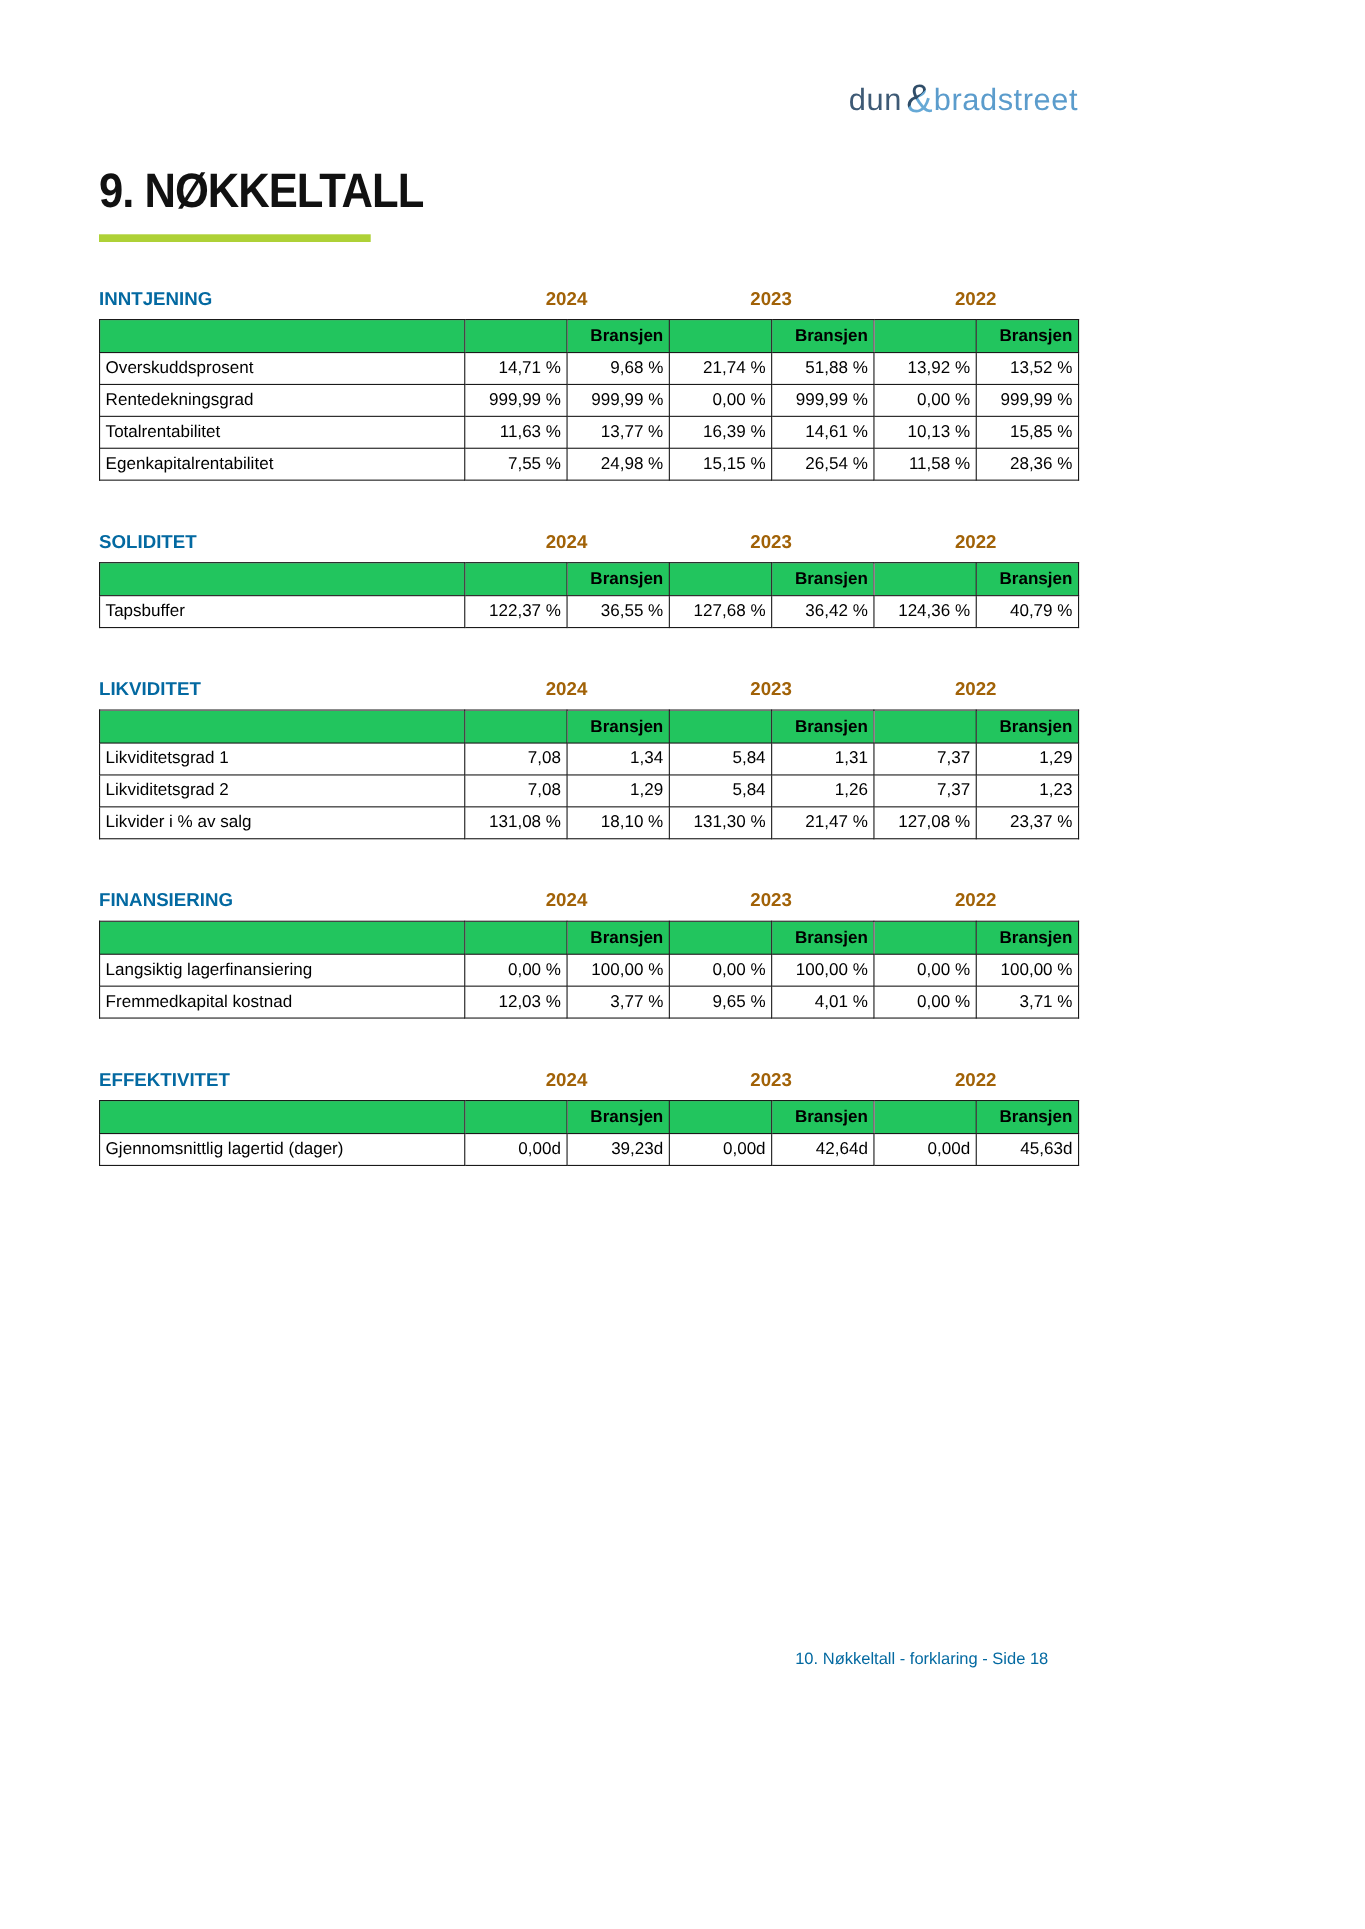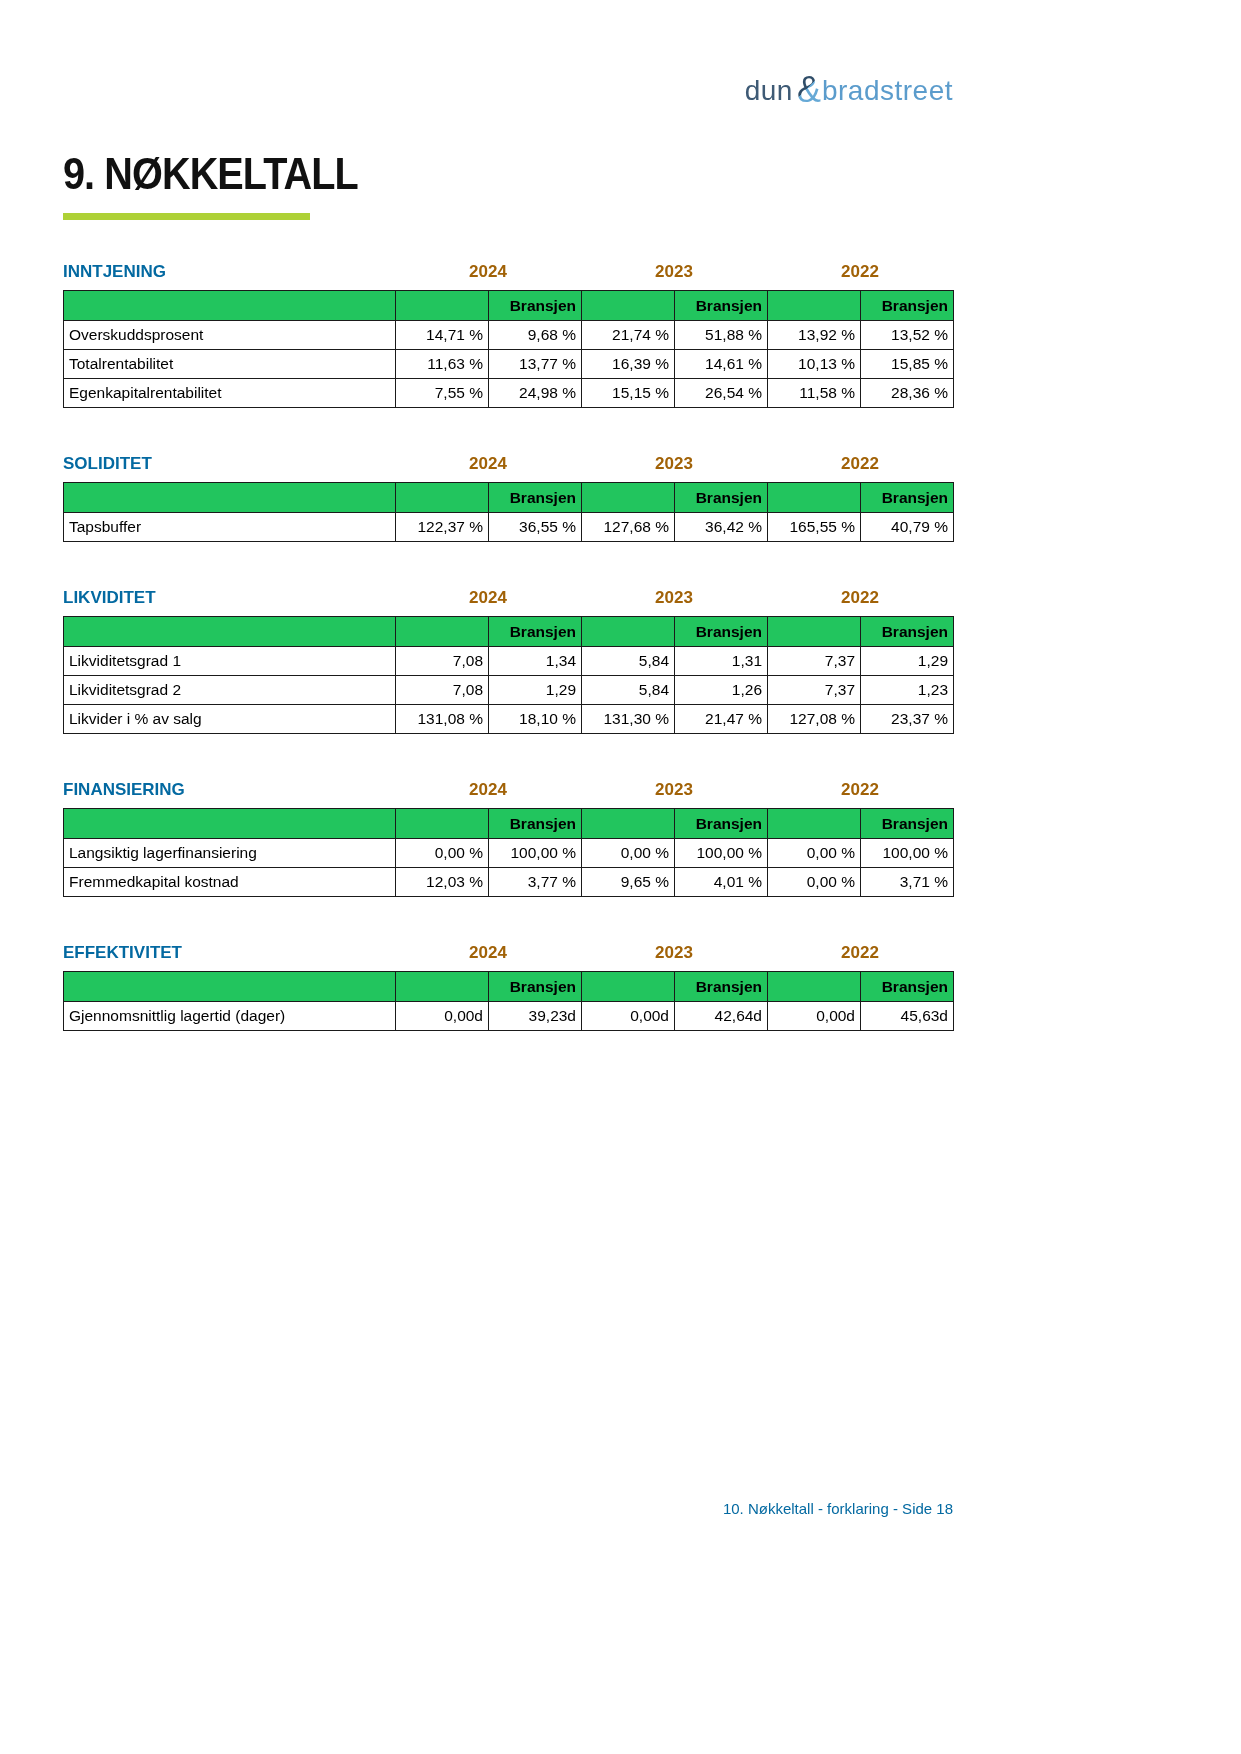--- a/index.html
+++ b/index.html
@@ -10,21 +10,21 @@
   }
   .page {
     position: relative;
     width: 1241px;
     height: 1754px;
     background: #fff;
     overflow: hidden;
   }
   .content {
     width: 890px;
-    margin-left: 63px;
+    margin-left: 90px;
   }
   
   .logo-row {
     padding-top: 70px;
     display: flex;
     justify-content: flex-end;
     align-items: baseline;
   }
   .logo { display: flex; align-items: baseline; white-space: nowrap; }
   .logo-dun {
@@ -162,20 +162,29 @@
               <tr>
                 <td class="lbl">Overskuddsprosent</td>
                 <td class="val">14,71 %</td>
                 <td class="val">9,68 %</td>
                 <td class="val">21,74 %</td>
                 <td class="val">51,88 %</td>
                 <td class="val">13,92 %</td>
                 <td class="val">13,52 %</td>
               </tr>
               <tr>
+                <td class="lbl">Rentedekningsgrad</td>
+                <td class="val">999,99 %</td>
+                <td class="val">999,99 %</td>
+                <td class="val">0,00 %</td>
+                <td class="val">999,99 %</td>
+                <td class="val">0,00 %</td>
+                <td class="val">999,99 %</td>
+              </tr>
+              <tr>
                 <td class="lbl">Totalrentabilitet</td>
                 <td class="val">11,63 %</td>
                 <td class="val">13,77 %</td>
                 <td class="val">16,39 %</td>
                 <td class="val">14,61 %</td>
                 <td class="val">10,13 %</td>
                 <td class="val">15,85 %</td>
               </tr>
               <tr>
                 <td class="lbl">Egenkapitalrentabilitet</td>
@@ -217,21 +226,21 @@
                 <td class="val">Bransjen</td>
                 <td class="val"></td>
                 <td class="val">Bransjen</td>
               </tr>
               <tr>
                 <td class="lbl">Tapsbuffer</td>
                 <td class="val">122,37 %</td>
                 <td class="val">36,55 %</td>
                 <td class="val">127,68 %</td>
                 <td class="val">36,42 %</td>
-                <td class="val">165,55 %</td>
+                <td class="val">124,36 %</td>
                 <td class="val">40,79 %</td>
               </tr>
             </tbody>
           </table>
         </section>
         <section class="section">
           <div class="sec-head">
             <div class="sec-title">LIKVIDITET</div>
             <div class="years">
               <div class="year">2024</div>

